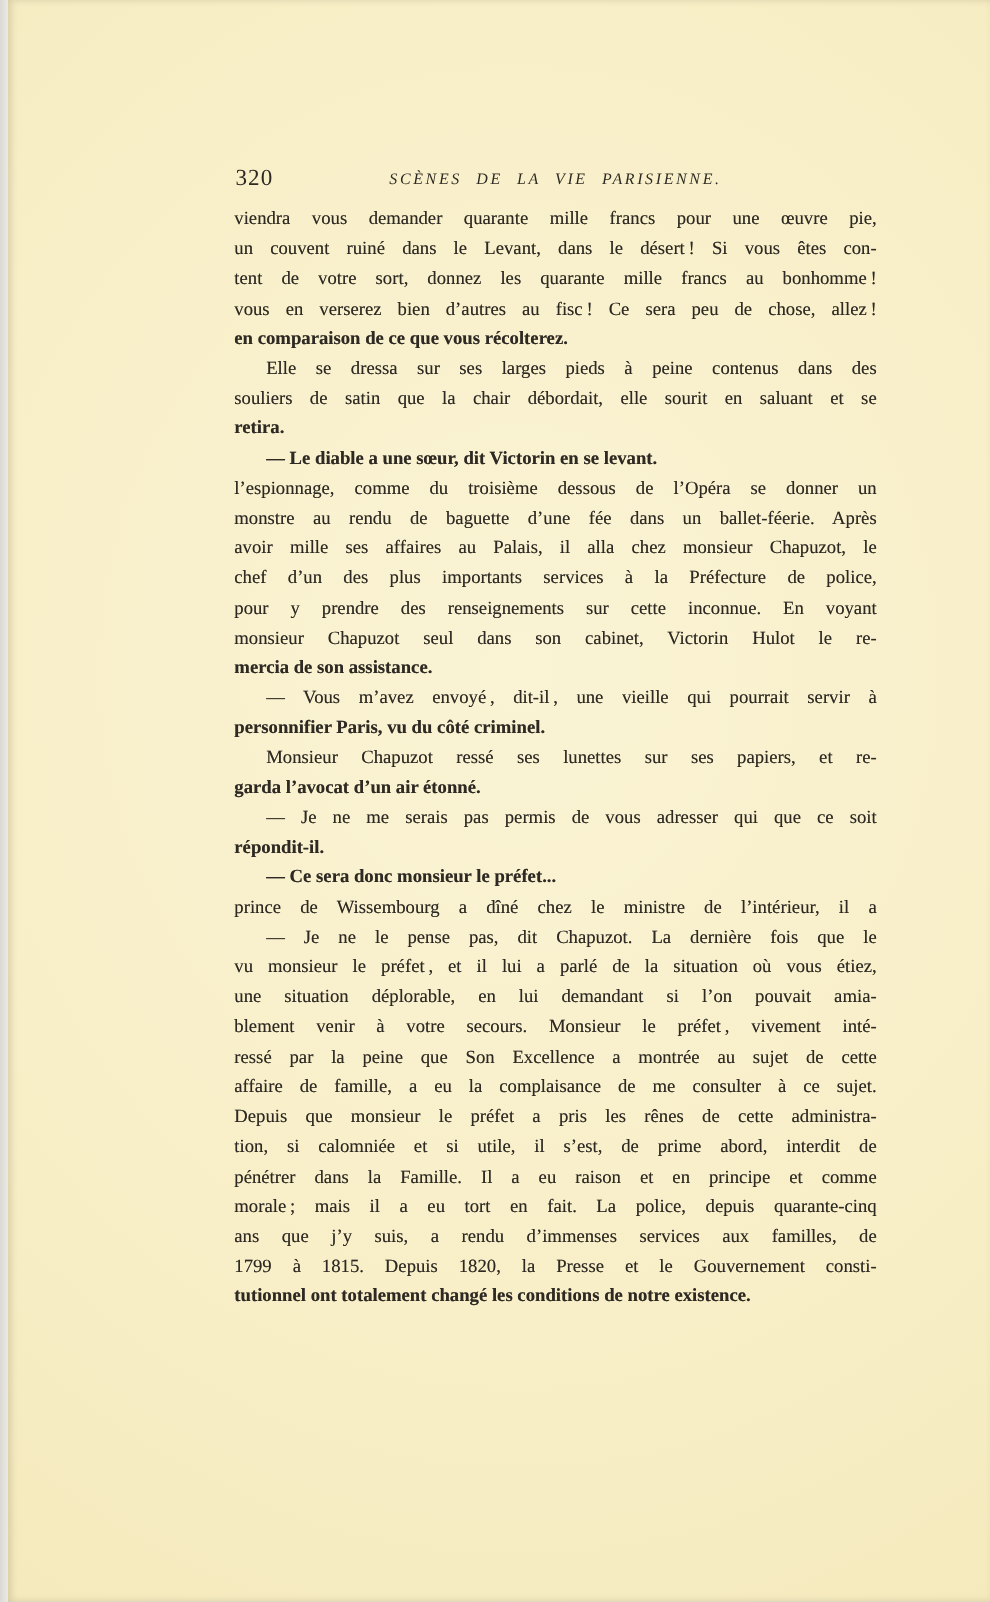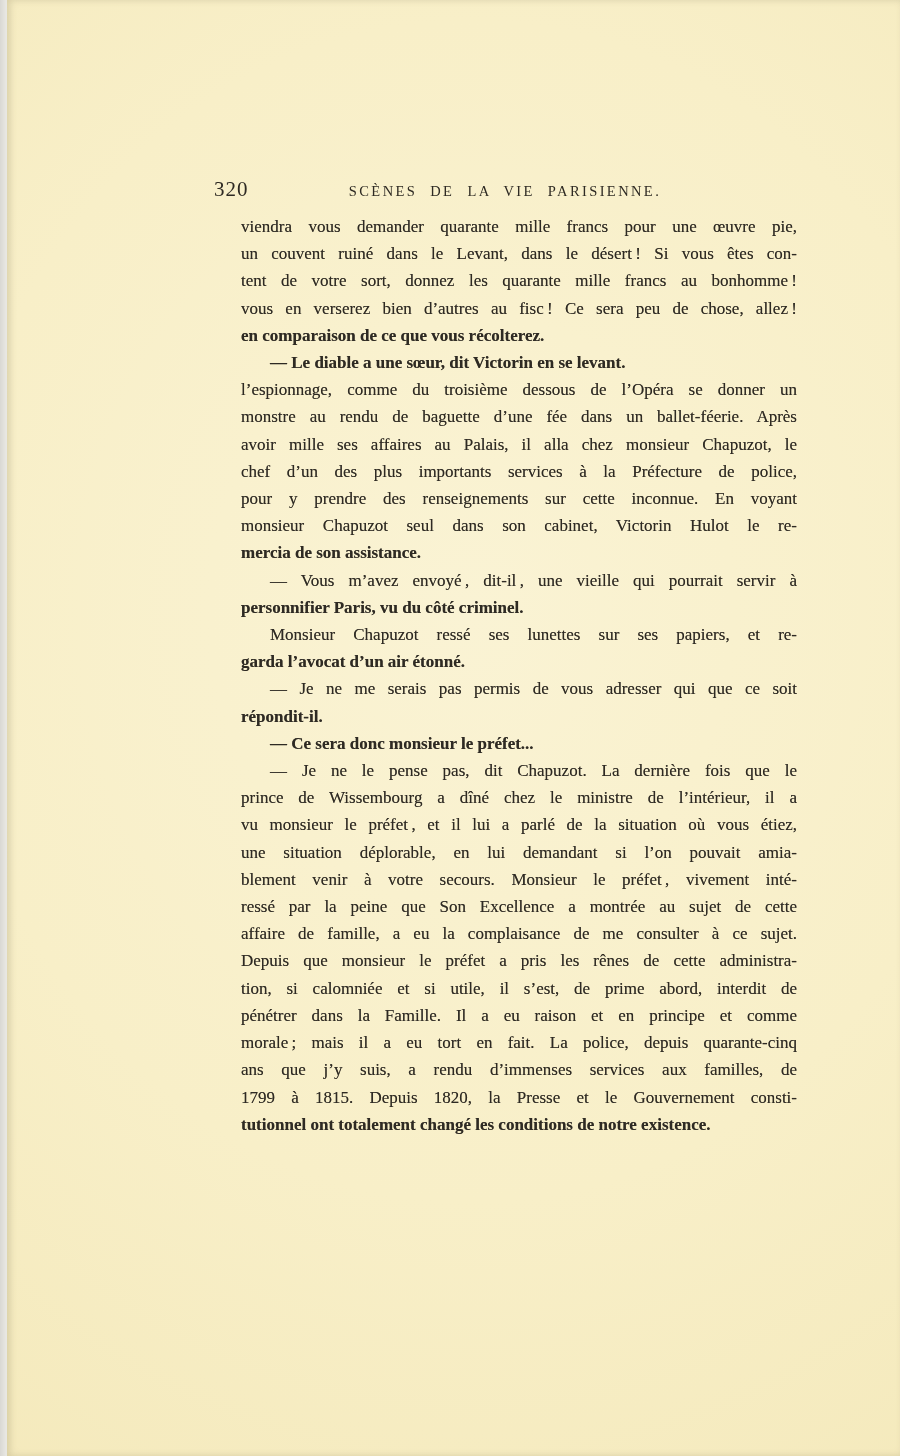--- a/index.html
+++ b/index.html
@@ -33,48 +33,47 @@
     position: absolute;
     left: 206px;   
     top: 148px;
     width: 584px;
     color: #2e2a23;
   }
   .page-header {
     position: relative;
     height: 28px;
     margin-bottom: 9px;
-    margin-top: 28px;
   }
   .page-number {
     position: absolute;
     left: 1px;
     top: 0;
     font-size: 21px;
     line-height: 26px;
     letter-spacing: 1px;
   }
   .running-title {
     position: absolute;
     left: 50%;
     top: 4px;
     transform: translateX(-50%);
     font-size: 14.5px;
     line-height: 22px;
     letter-spacing: 2.4px;
     word-spacing: 7px;
     white-space: nowrap;
+    font-style: italic;
   }
   .text-body .line {
     font-size: 17px;
     line-height: 27.2px;
     text-align: justify;
     text-align-last: justify;
     text-shadow: 0 0 0.5px rgba(46, 42, 35, 0.55);
-    margin-left: 28px;
   }
   .text-body .line.last {
     text-align-last: left;
     font-weight: bold;
   }
   .text-body .line.indent {
     text-indent: 29px;
   }
 </style>
 </head>
@@ -87,20 +86,25 @@
         <span class="page-number">320</span>
         <span class="running-title">SCÈNES DE LA VIE PARISIENNE.</span>
       </div>
       <div class="text-body">
           <div class="paragraph">
             <div class="line">viendra vous demander quarante mille francs pour une œuvre pie,</div>
             <div class="line">un couvent ruiné dans le Levant, dans le désert ! Si vous êtes con-</div>
             <div class="line">tent de votre sort, donnez les quarante mille francs au bonhomme !</div>
             <div class="line">vous en verserez bien d’autres au fisc ! Ce sera peu de chose, allez !</div>
             <div class="line last">en comparaison de ce que vous récolterez.</div>
+          </div>
+          <div class="paragraph">
+            <div class="line indent">Elle se dressa sur ses larges pieds à peine contenus dans des</div>
+            <div class="line">souliers de satin que la chair débordait, elle sourit en saluant et se</div>
+            <div class="line last">retira.</div>
           </div>
           <div class="paragraph">
             <div class="line indent last">— Le diable a une sœur, dit Victorin en se levant.</div>
           </div>
           <div class="paragraph">
             <div class="line">l’espionnage, comme du troisième dessous de l’Opéra se donner un</div>
             <div class="line">monstre au rendu de baguette d’une fée dans un ballet-féerie. Après</div>
             <div class="line">avoir mille ses affaires au Palais, il alla chez monsieur Chapuzot, le</div>
             <div class="line">chef d’un des plus importants services à la Préfecture de police,</div>
             <div class="line">pour y prendre des renseignements sur cette inconnue. En voyant</div>
@@ -116,22 +120,22 @@
             <div class="line last">garda l’avocat d’un air étonné.</div>
           </div>
           <div class="paragraph">
             <div class="line indent">— Je ne me serais pas permis de vous adresser qui que ce soit</div>
             <div class="line last">répondit-il.</div>
           </div>
           <div class="paragraph">
             <div class="line indent last">— Ce sera donc monsieur le préfet...</div>
           </div>
           <div class="paragraph">
+            <div class="line">prince de Wissembourg a dîné chez le ministre de l’intérieur, il a</div>
             <div class="line indent">— Je ne le pense pas, dit Chapuzot. La dernière fois que le</div>
-            <div class="line">prince de Wissembourg a dîné chez le ministre de l’intérieur, il a</div>
             <div class="line">vu monsieur le préfet , et il lui a parlé de la situation où vous étiez,</div>
             <div class="line">une situation déplorable, en lui demandant si l’on pouvait amia-</div>
             <div class="line">blement venir à votre secours. Monsieur le préfet , vivement inté-</div>
             <div class="line">ressé par la peine que Son Excellence a montrée au sujet de cette</div>
             <div class="line">affaire de famille, a eu la complaisance de me consulter à ce sujet.</div>
             <div class="line">Depuis que monsieur le préfet a pris les rênes de cette administra-</div>
             <div class="line">tion, si calomniée et si utile, il s’est, de prime abord, interdit de</div>
             <div class="line">pénétrer dans la Famille. Il a eu raison et en principe et comme</div>
             <div class="line">morale ; mais il a eu tort en fait. La police, depuis quarante-cinq</div>
             <div class="line">ans que j’y suis, a rendu d’immenses services aux familles, de</div>

